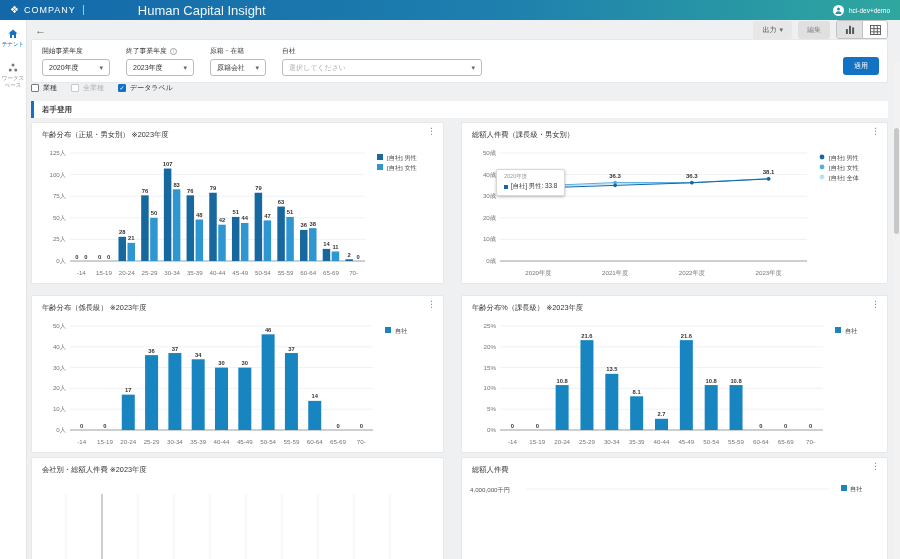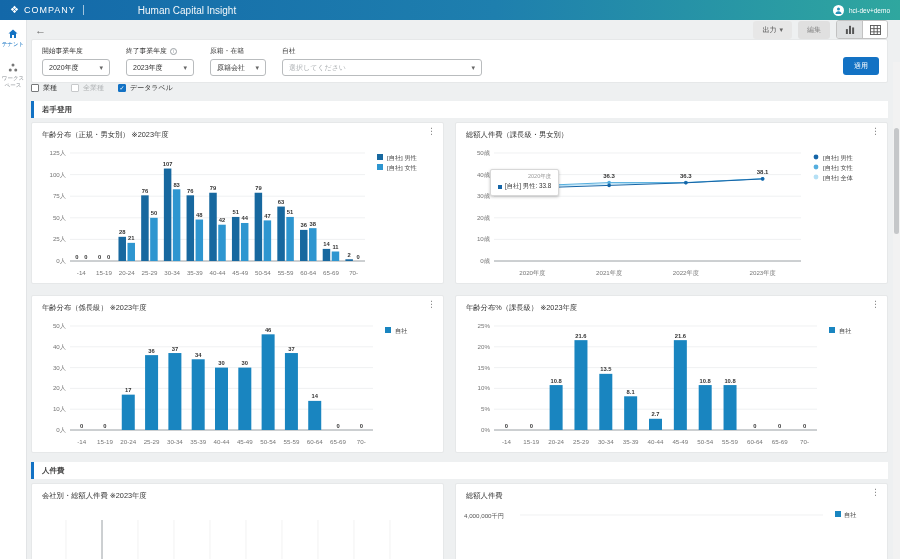--- a/index.html
+++ b/index.html
@@ -6,21 +6,21 @@
   html,body { width:900px; height:559px; overflow:hidden; }
   body { font-family:"Liberation Sans","DejaVu Sans",sans-serif; background:#eef0f1; color:#333; }
   .app { position:relative; width:900px; height:559px; overflow:hidden; background:#eef0f1; }
 
   
   .topbar { height:20px; background:linear-gradient(90deg,#1368a9 0%,#1e7fae 55%,#2fa79f 100%);
     display:flex; align-items:center; padding:0 10px; color:#fff; }
   .logo-mark { font-size:10px; margin-right:5px; line-height:1; }
   .brand { font-size:9px; font-weight:normal; letter-spacing:1px; }
   .brand-sep { width:1px; height:10px; background:rgba(255,255,255,.6); margin:0 7px; }
-  .product { font-size:10px; opacity:.95;padding-left:47px; }
+  .product { font-size:13px; opacity:.95;padding-left:47px; }
   .topbar-right { margin-left:auto; display:flex; align-items:center; gap:5px; }
   .avatar { width:11px; height:11px; border-radius:50%; background:#fff; display:flex; align-items:center; justify-content:center; }
   .topbar-user { font-size:6.5px; }
 
   
   .body-row { display:flex; height:539px; }
   .sidebar { width:27px; background:#fff; border-right:1px solid #e2e4e6; padding-top:8px;
     display:flex; flex-direction:column; align-items:center; gap:14px; flex-shrink:0; }
   .side-item { display:flex; flex-direction:column; align-items:center; gap:1px; cursor:pointer; width:100%; }
   .side-item .lbl { font-size:5.5px; text-align:center; line-height:1.3; }
@@ -71,21 +71,21 @@
   .chk-label { font-size:7px; color:#333; }
   .chk-label.muted { color:#b0b3b5; }
   .chk + .chk { margin-left:14px; }
   .chk-right { margin-left:auto; }
 
   
   .section-band { background:#fff; border-left:3px solid #1372c4; height:17px; line-height:17px;
     padding-left:8px; font-size:7.5px; font-weight:bold; color:#444; }
   .band-1 { margin-top:8px; }
   .band-2 { margin-top:9px; }
-  .chart-grid { display:grid; grid-template-columns:413px 1fr; gap:11px; margin-top:4px;text-align:right; }
+  .chart-grid { display:grid; grid-template-columns:413px 1fr; gap:17px; margin-top:4px; }
   .chart-card { background:#fff; border:1px solid #e6e8e9; border-radius:2px; position:relative; }
   .row1 .chart-card { height:162px; }
   .row2 .chart-card { height:158px; }
   .rowB .chart-card { height:120px; }
   .chart-title { position:absolute; top:7px; left:10px; font-size:7.3px; color:#333; }
   .kebab { position:absolute; top:4px; right:7px; font-size:9px; color:#888; cursor:pointer; line-height:1; }
   .chart-plot { position:absolute; top:20px; left:0; right:0; bottom:0; }
 
   
   .tooltip { position:absolute; left:34px; top:26px; background:#fff; border:1px solid #d8d8d8;
@@ -469,21 +469,20 @@
                 <text x="274.03846153846155" y="66.572" font-size="5.8" fill="#333" text-anchor="middle" font-weight="bold" font-family="&quot;Liberation Sans&quot;,&quot;DejaVu Sans&quot;,sans-serif">10.8</text>
                 <text x="298.8846153846154" y="111.5" font-size="5.8" fill="#333" text-anchor="middle" font-weight="bold" font-family="&quot;Liberation Sans&quot;,&quot;DejaVu Sans&quot;,sans-serif">0</text>
                 <text x="323.7307692307692" y="111.5" font-size="5.8" fill="#333" text-anchor="middle" font-weight="bold" font-family="&quot;Liberation Sans&quot;,&quot;DejaVu Sans&quot;,sans-serif">0</text>
                 <text x="348.5769230769231" y="111.5" font-size="5.8" fill="#333" text-anchor="middle" font-weight="bold" font-family="&quot;Liberation Sans&quot;,&quot;DejaVu Sans&quot;,sans-serif">0</text>
                 <rect x="373" y="11" width="6" height="6" fill="#1985c0"></rect>
                 <text x="383" y="17" font-size="6.2" fill="#444" text-anchor="start" font-weight="normal" font-family="&quot;Liberation Sans&quot;,&quot;DejaVu Sans&quot;,sans-serif">自社</text>
               </svg></div>
         </div>
       </div>
 
-      <div class="section-band band-2">人件費</div>
 
       <div class="chart-grid rowB">
         <div class="chart-card">
           <span class="chart-title">会社別・総額人件費 ※2023年度</span>
           <div class="chart-plot"><svg width="411" height="98">
                 <line x1="34" x2="34" y1="16" y2="98" stroke="#ececec" stroke-width="0.7"></line>
                 <line x1="70" x2="70" y1="16" y2="98" stroke="#9aa0a4" stroke-width="1"></line>
                 <line x1="106" x2="106" y1="16" y2="98" stroke="#ececec" stroke-width="0.7"></line>
                 <line x1="142" x2="142" y1="16" y2="98" stroke="#ececec" stroke-width="0.7"></line>
                 <line x1="178" x2="178" y1="16" y2="98" stroke="#ececec" stroke-width="0.7"></line>

